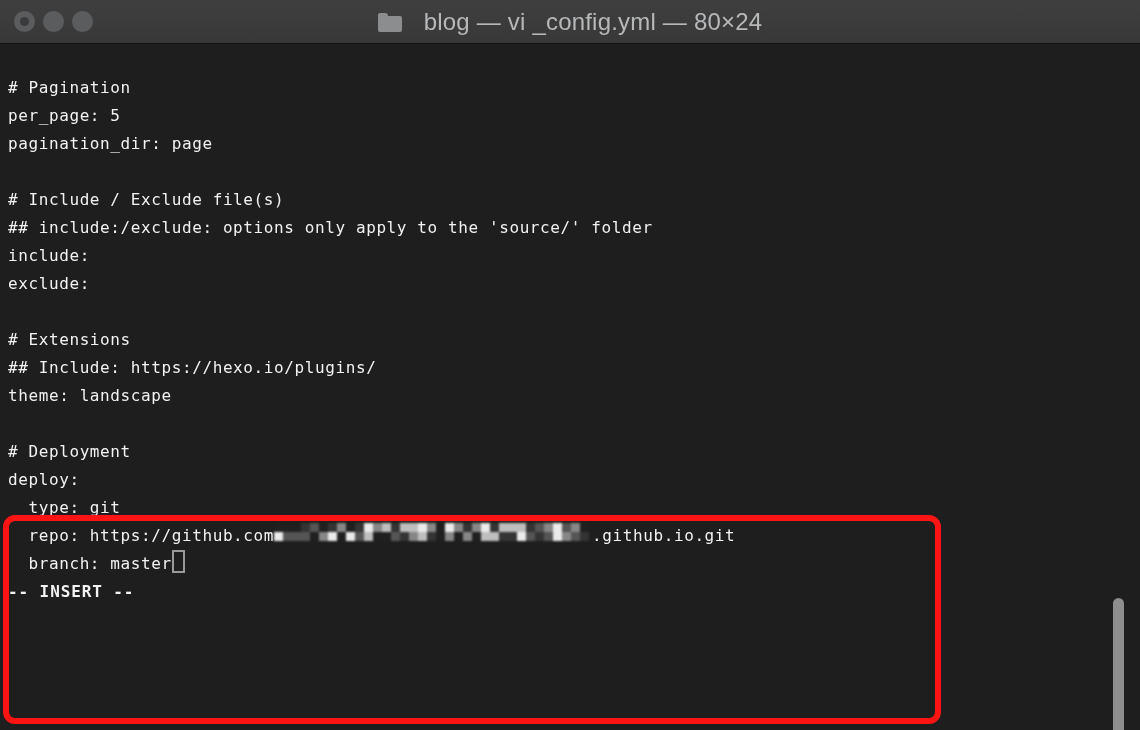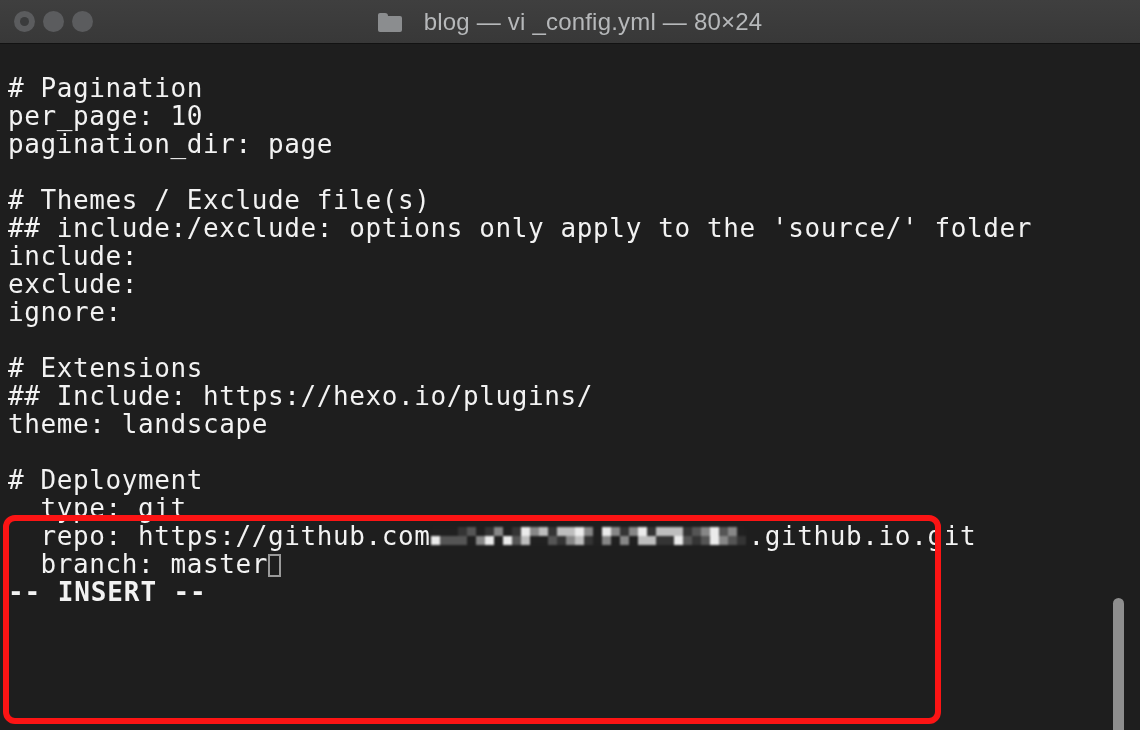--- a/index.html
+++ b/index.html
@@ -109,21 +109,21 @@
     position: absolute;
     left: 8px;
     top: 30px;
     width: 1120px;
   }
   .line {
     height: 28px;
     line-height: 28px;
     color: #f2f2f2;
     font-family: "DejaVu Sans Mono", monospace;
-    font-size: 26px;
+    font-size: 16px;
     letter-spacing: 0.6px;
     white-space: pre;
   }
   .line.blank { color: transparent; }
   .line.status { font-weight: bold; letter-spacing: 0.9px; }
 
   
   .cursor-block {
     display: inline-block;
     width: 13px;
@@ -200,34 +200,34 @@
         <span class="body"></span>
       </div>
       <div id="window-title">blog — vi _config.yml — 80×24</div>
     </div>
   </div>
 
   <div id="terminal">
     <div id="text-layer">
 
       <div class="line"># Pagination</div>
-      <div class="line">per_page: 10</div>
+      <div class="line">per_page: 5</div>
       <div class="line">pagination_dir: page</div>
       <div class="line blank"></div>
-      <div class="line"># Themes / Exclude file(s)</div>
+      <div class="line"># Include / Exclude file(s)</div>
       <div class="line">## include:/exclude: options only apply to the 'source/' folder</div>
       <div class="line">include:</div>
       <div class="line">exclude:</div>
-      <div class="line">ignore:</div>
       <div class="line blank"></div>
       <div class="line"># Extensions</div>
       <div class="line">## Include: https://hexo.io/plugins/</div>
       <div class="line">theme: landscape</div>
       <div class="line blank"></div>
       <div class="line"># Deployment</div>
+      <div class="line">deploy:</div>
       <div class="line">  type: git</div>
 
       <div class="line"><span>  repo: https://github.com</span><span class="redaction" id="redaction"><span style="left: 0px; top: 0px; width: 9px; height: 9px; background: rgb(32, 32, 32);"></span><span style="left: 9px; top: 0px; width: 9px; height: 9px; background: rgb(32, 32, 32);"></span><span style="left: 18px; top: 0px; width: 9px; height: 9px; background: rgb(32, 32, 32);"></span><span style="left: 27px; top: 0px; width: 9px; height: 9px; background: rgb(52, 52, 52);"></span><span style="left: 36px; top: 0px; width: 9px; height: 9px; background: rgb(85, 85, 85);"></span><span style="left: 45px; top: 0px; width: 9px; height: 9px; background: rgb(32, 32, 32);"></span><span style="left: 54px; top: 0px; width: 9px; height: 9px; background: rgb(52, 52, 52);"></span><span style="left: 63px; top: 0px; width: 9px; height: 9px; background: rgb(135, 135, 135);"></span><span style="left: 72px; top: 0px; width: 9px; height: 9px; background: rgb(32, 32, 32);"></span><span style="left: 81px; top: 0px; width: 9px; height: 9px; background: rgb(52, 52, 52);"></span><span style="left: 90px; top: 0px; width: 9px; height: 9px; background: rgb(235, 235, 235);"></span><span style="left: 99px; top: 0px; width: 9px; height: 9px; background: rgb(135, 135, 135);"></span><span style="left: 108px; top: 0px; width: 9px; height: 9px; background: rgb(190, 190, 190);"></span><span style="left: 117px; top: 0px; width: 9px; height: 9px; background: rgb(52, 52, 52);"></span><span style="left: 126px; top: 0px; width: 9px; height: 9px; background: rgb(190, 190, 190);"></span><span style="left: 135px; top: 0px; width: 9px; height: 9px; background: rgb(190, 190, 190);"></span><span style="left: 144px; top: 0px; width: 9px; height: 9px; background: rgb(235, 235, 235);"></span><span style="left: 153px; top: 0px; width: 9px; height: 9px; background: rgb(135, 135, 135);"></span><span style="left: 162px; top: 0px; width: 9px; height: 9px; background: rgb(32, 32, 32);"></span><span style="left: 171px; top: 0px; width: 9px; height: 9px; background: rgb(235, 235, 235);"></span><span style="left: 180px; top: 0px; width: 9px; height: 9px; background: rgb(135, 135, 135);"></span><span style="left: 189px; top: 0px; width: 9px; height: 9px; background: rgb(52, 52, 52);"></span><span style="left: 198px; top: 0px; width: 9px; height: 9px; background: rgb(135, 135, 135);"></span><span style="left: 207px; top: 0px; width: 9px; height: 9px; background: rgb(235, 235, 235);"></span><span style="left: 216px; top: 0px; width: 9px; height: 9px; background: rgb(52, 52, 52);"></span><span style="left: 225px; top: 0px; width: 9px; height: 9px; background: rgb(190, 190, 190);"></span><span style="left: 234px; top: 0px; width: 9px; height: 9px; background: rgb(190, 190, 190);"></span><span style="left: 243px; top: 0px; width: 9px; height: 9px; background: rgb(190, 190, 190);"></span><span style="left: 252px; top: 0px; width: 9px; height: 9px; background: rgb(52, 52, 52);"></span><span style="left: 261px; top: 0px; width: 9px; height: 9px; background: rgb(85, 85, 85);"></span><span style="left: 270px; top: 0px; width: 9px; height: 9px; background: rgb(135, 135, 135);"></span><span style="left: 279px; top: 0px; width: 9px; height: 9px; background: rgb(235, 235, 235);"></span><span style="left: 288px; top: 0px; width: 9px; height: 9px; background: rgb(85, 85, 85);"></span><span style="left: 297px; top: 0px; width: 9px; height: 9px; background: rgb(135, 135, 135);"></span><span style="left: 306px; top: 0px; width: 9px; height: 9px; background: rgb(32, 32, 32);"></span><span style="left: 0px; top: 9px; width: 9px; height: 9px; background: rgb(235, 235, 235);"></span><span style="left: 9px; top: 9px; width: 9px; height: 9px; background: rgb(85, 85, 85);"></span><span style="left: 18px; top: 9px; width: 9px; height: 9px; background: rgb(85, 85, 85);"></span><span style="left: 27px; top: 9px; width: 9px; height: 9px; background: rgb(85, 85, 85);"></span><span style="left: 36px; top: 9px; width: 9px; height: 9px; background: rgb(32, 32, 32);"></span><span style="left: 45px; top: 9px; width: 9px; height: 9px; background: rgb(135, 135, 135);"></span><span style="left: 54px; top: 9px; width: 9px; height: 9px; background: rgb(235, 235, 235);"></span><span style="left: 63px; top: 9px; width: 9px; height: 9px; background: rgb(32, 32, 32);"></span><span style="left: 72px; top: 9px; width: 9px; height: 9px; background: rgb(235, 235, 235);"></span><span style="left: 81px; top: 9px; width: 9px; height: 9px; background: rgb(85, 85, 85);"></span><span style="left: 90px; top: 9px; width: 9px; height: 9px; background: rgb(190, 190, 190);"></span><span style="left: 99px; top: 9px; width: 9px; height: 9px; background: rgb(32, 32, 32);"></span><span style="left: 108px; top: 9px; width: 9px; height: 9px; background: rgb(32, 32, 32);"></span><span style="left: 117px; top: 9px; width: 9px; height: 9px; background: rgb(85, 85, 85);"></span><span style="left: 126px; top: 9px; width: 9px; height: 9px; background: rgb(52, 52, 52);"></span><span style="left: 135px; top: 9px; width: 9px; height: 9px; background: rgb(135, 135, 135);"></span><span style="left: 144px; top: 9px; width: 9px; height: 9px; background: rgb(190, 190, 190);"></span><span style="left: 153px; top: 9px; width: 9px; height: 9px; background: rgb(52, 52, 52);"></span><span style="left: 162px; top: 9px; width: 9px; height: 9px; background: rgb(32, 32, 32);"></span><span style="left: 171px; top: 9px; width: 9px; height: 9px; background: rgb(135, 135, 135);"></span><span style="left: 180px; top: 9px; width: 9px; height: 9px; background: rgb(32, 32, 32);"></span><span style="left: 189px; top: 9px; width: 9px; height: 9px; background: rgb(135, 135, 135);"></span><span style="left: 198px; top: 9px; width: 9px; height: 9px; background: rgb(32, 32, 32);"></span><span style="left: 207px; top: 9px; width: 9px; height: 9px; background: rgb(190, 190, 190);"></span><span style="left: 216px; top: 9px; width: 9px; height: 9px; background: rgb(190, 190, 190);"></span><span style="left: 225px; top: 9px; width: 9px; height: 9px; background: rgb(52, 52, 52);"></span><span style="left: 234px; top: 9px; width: 9px; height: 9px; background: rgb(52, 52, 52);"></span><span style="left: 243px; top: 9px; width: 9px; height: 9px; background: rgb(235, 235, 235);"></span><span style="left: 252px; top: 9px; width: 9px; height: 9px; background: rgb(85, 85, 85);"></span><span style="left: 261px; top: 9px; width: 9px; height: 9px; background: rgb(52, 52, 52);"></span><span style="left: 270px; top: 9px; width: 9px; height: 9px; background: rgb(85, 85, 85);"></span><span style="left: 279px; top: 9px; width: 9px; height: 9px; background: rgb(235, 235, 235);"></span><span style="left: 288px; top: 9px; width: 9px; height: 9px; background: rgb(135, 135, 135);"></span><span style="left: 297px; top: 9px; width: 9px; height: 9px; background: rgb(85, 85, 85);"></span><span style="left: 306px; top: 9px; width: 9px; height: 9px; background: rgb(52, 52, 52);"></span></span><span>.github.io.git</span></div>
 
       <div class="line"><span>  branch: master</span><span class="cursor-block"></span></div>
 
       <div class="line status">-- INSERT --</div>
     </div>
 
     <div id="scrollbar-track">

